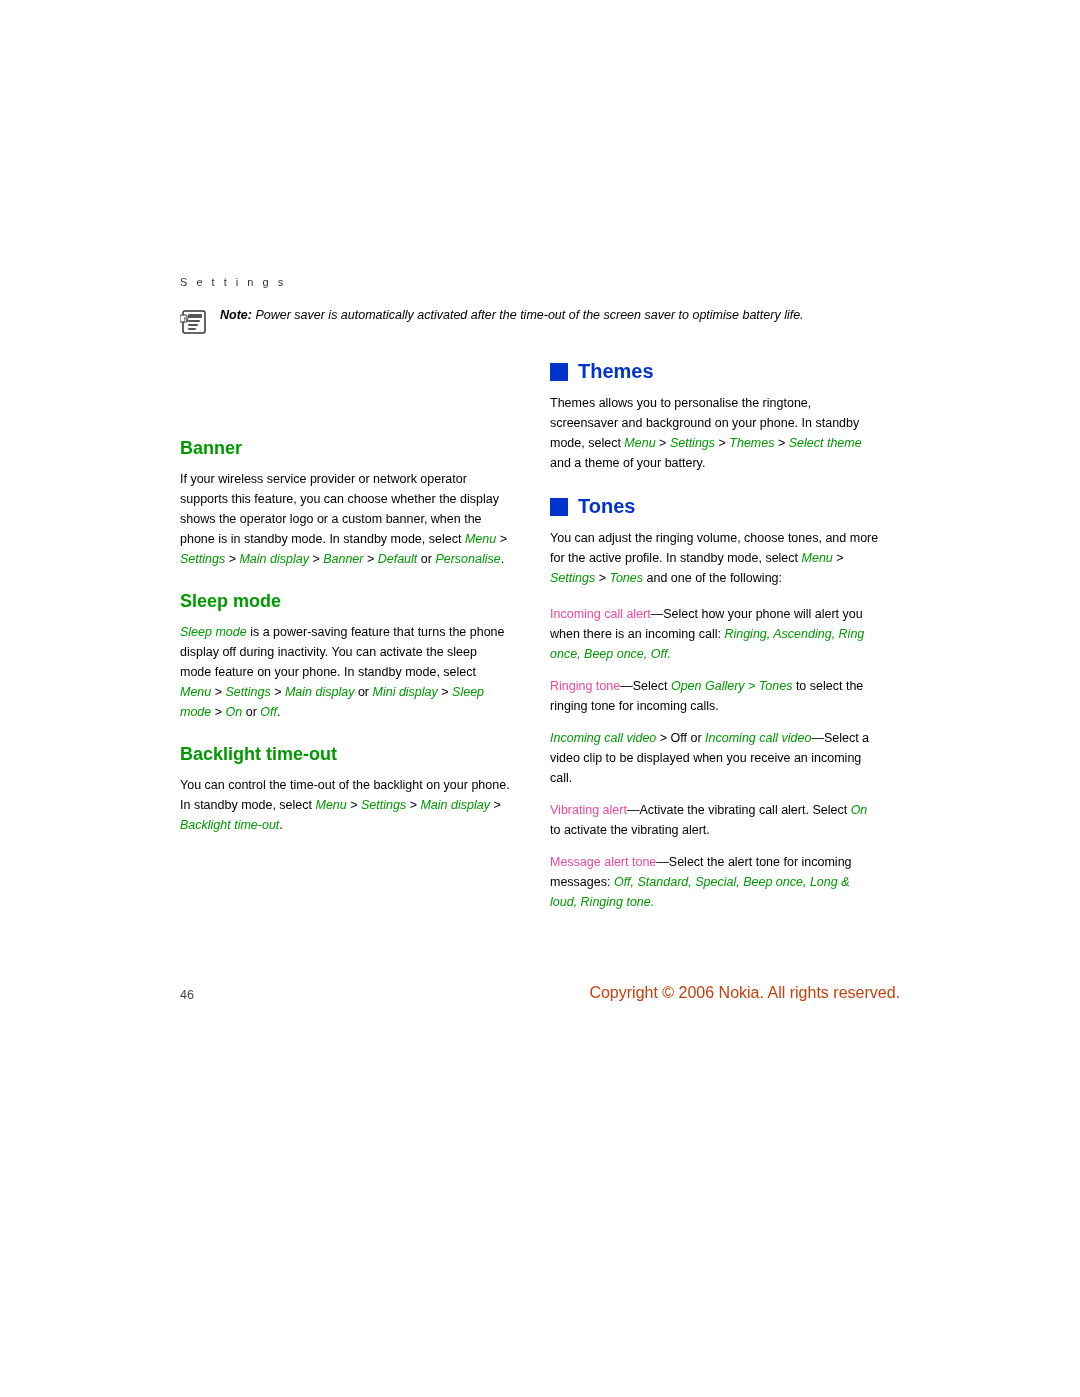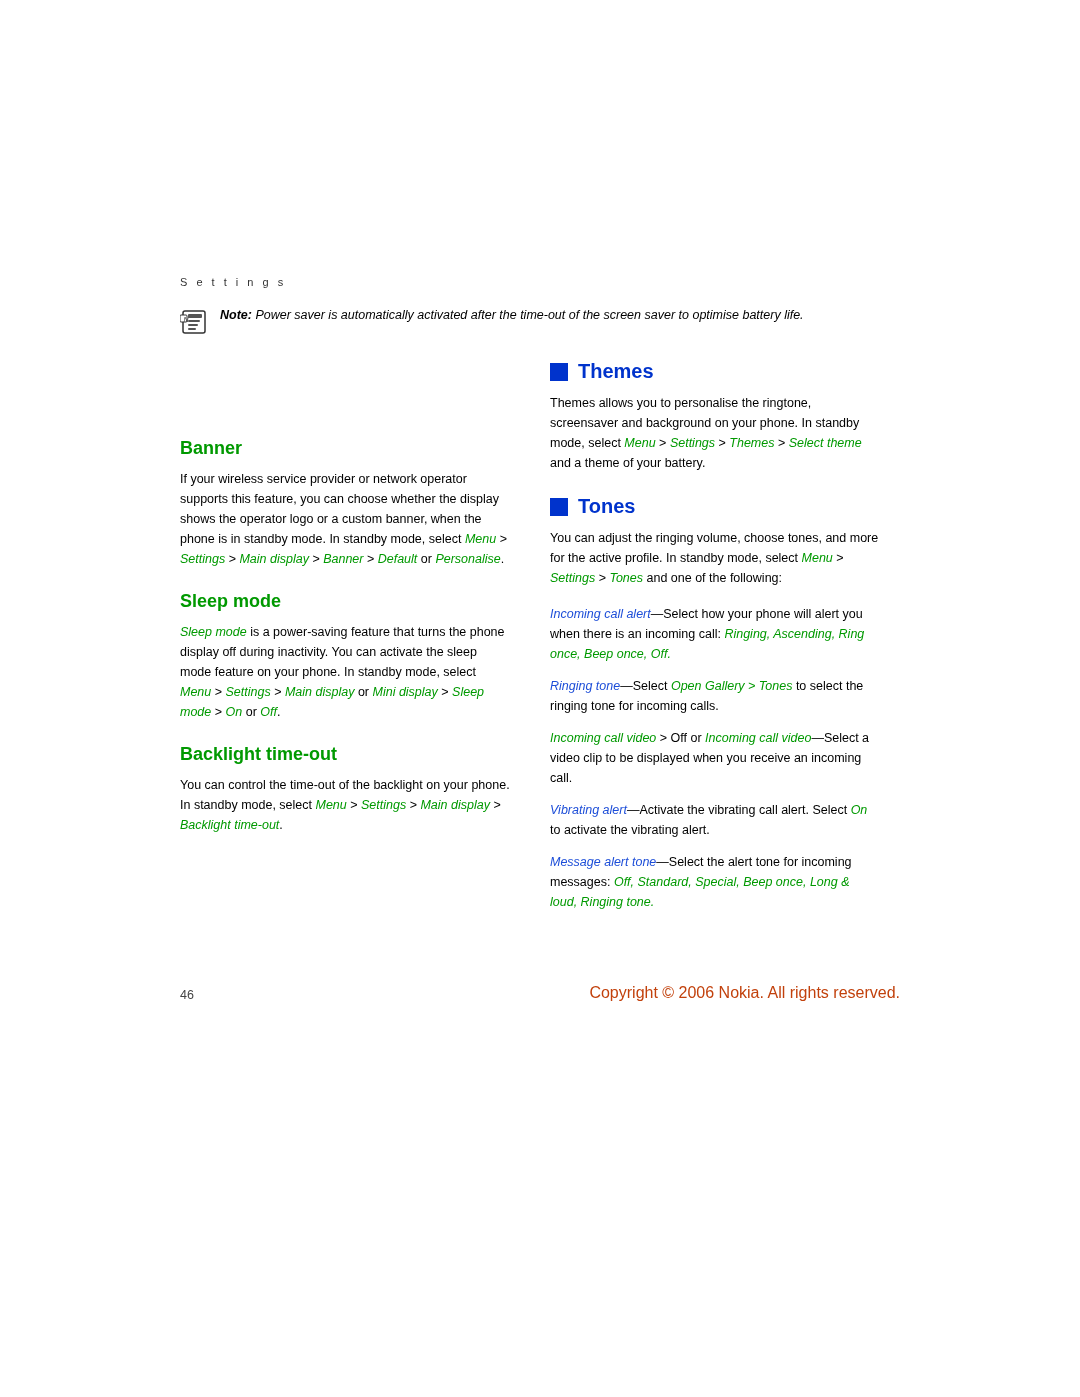--- a/index.html
+++ b/index.html
@@ -122,22 +122,21 @@
     .section-block {
       margin-bottom: 22px;
     }
     .tones-entry {
       margin-bottom: 12px;
       font-size: 12.5px;
       line-height: 1.6;
       color: #000;
     }
     .tones-entry .entry-label {
-      color: #1d4ed8;
-      font-style: italic;
+      color: #ec4899;
     }
     .page-footer {
       display: flex;
       justify-content: space-between;
       align-items: flex-end;
       margin-top: 40px;
       padding-top: 10px;
       font-size: 12.5px;
       color: #444444;
     }

